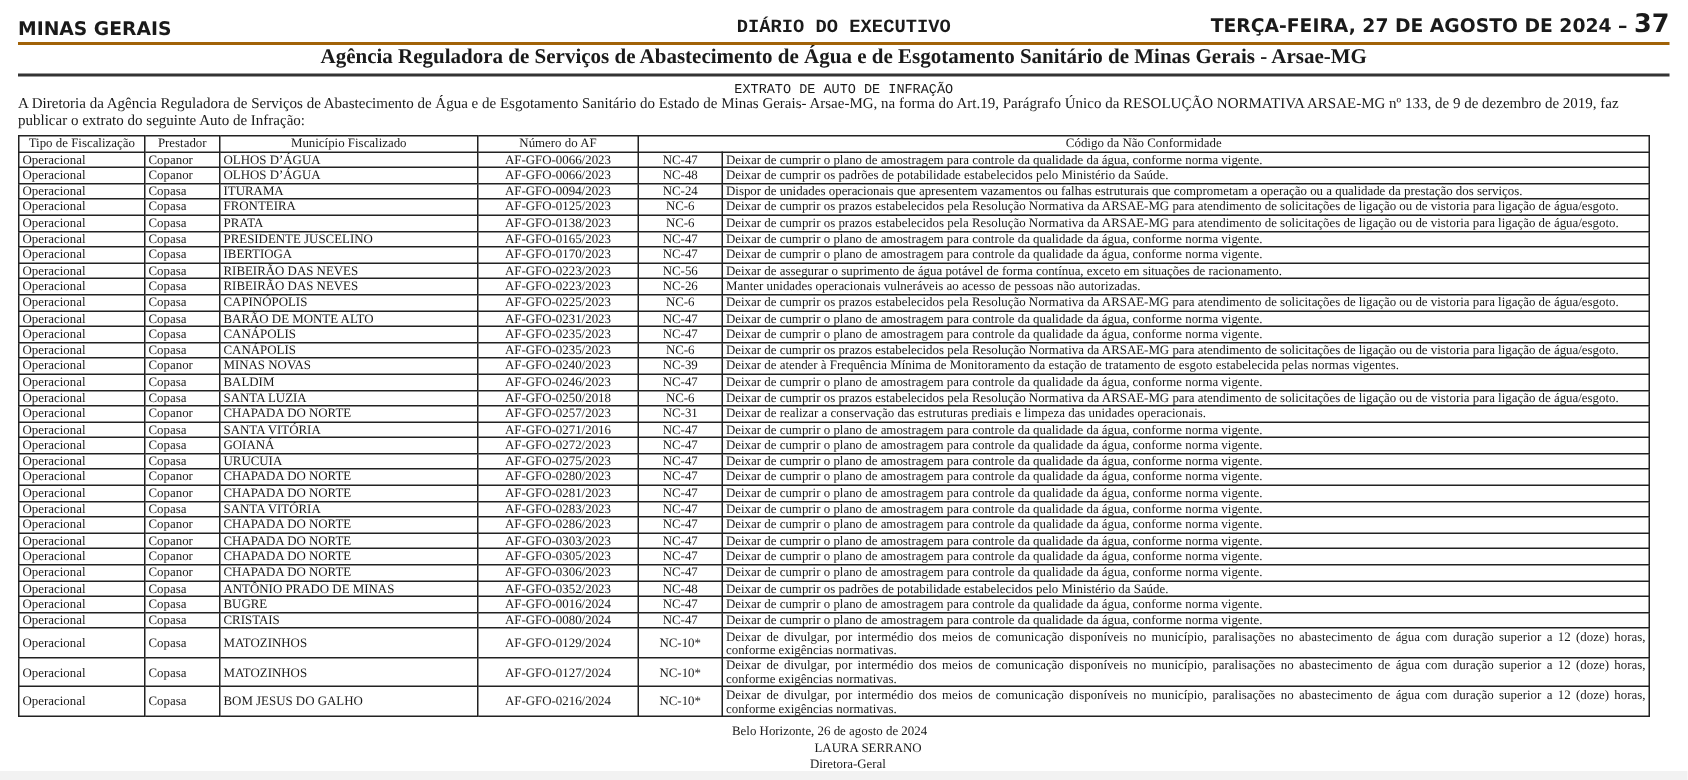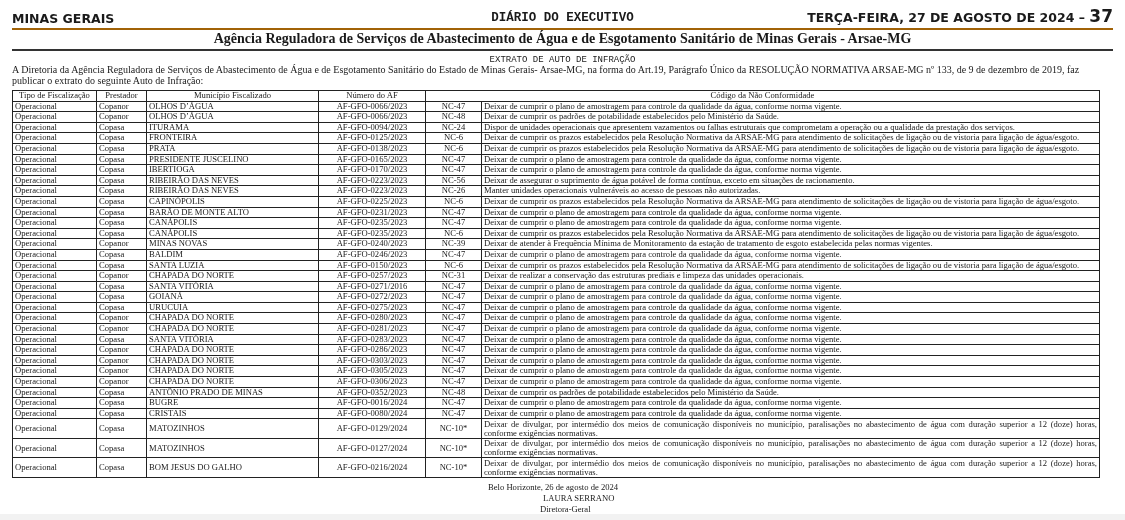--- a/index.html
+++ b/index.html
@@ -176,21 +176,21 @@
         <td>Copasa</td>
         <td>BALDIM</td>
         <td class="c">AF-GFO-0246/2023</td>
         <td class="c">NC-47</td>
         <td>Deixar de cumprir o plano de amostragem para controle da qualidade da água, conforme norma vigente.</td>
       </tr>
       <tr>
         <td>Operacional</td>
         <td>Copasa</td>
         <td>SANTA LUZIA</td>
-        <td class="c">AF-GFO-0150/2023</td>
+        <td class="c">AF-GFO-0250/2018</td>
         <td class="c">NC-6</td>
         <td>Deixar de cumprir os prazos estabelecidos pela Resolução Normativa da ARSAE-MG para atendimento de solicitações de ligação ou de vistoria para ligação de água/esgoto.</td>
       </tr>
       <tr>
         <td>Operacional</td>
         <td>Copanor</td>
         <td>CHAPADA DO NORTE</td>
         <td class="c">AF-GFO-0257/2023</td>
         <td class="c">NC-31</td>
         <td>Deixar de realizar a conservação das estruturas prediais e limpeza das unidades operacionais.</td>

